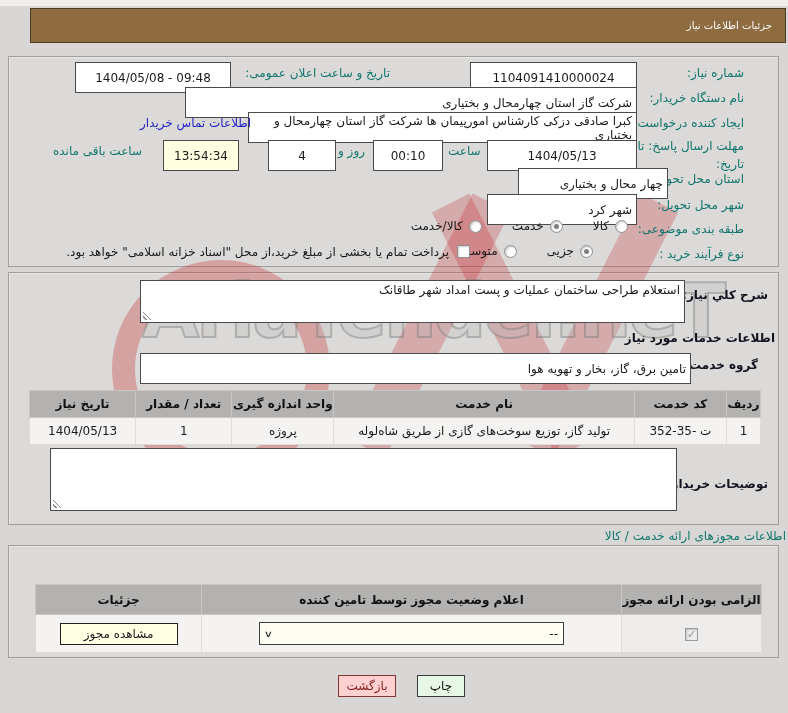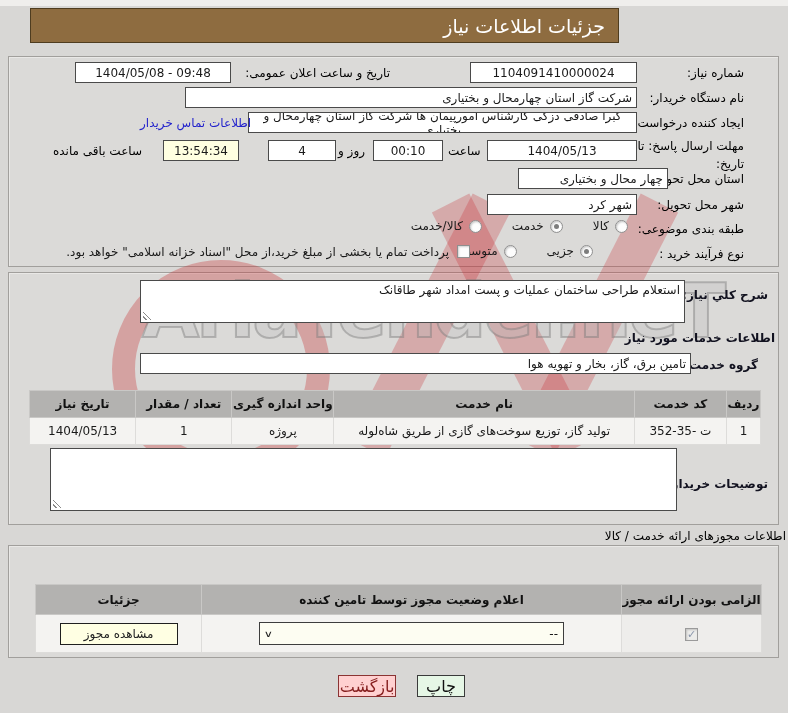--- a/index.html
+++ b/index.html
@@ -1,36 +1,36 @@
 <!DOCTYPE html>
 <html lang="fa"><head>
 <meta charset="utf-8">
 <style>
   * { margin:0; padding:0; box-sizing:border-box; }
   body { background:#d8d7d5; font-family:"DejaVu Sans", sans-serif; }
   .page { position:relative; width:788px; height:713px; background:#d8d7d5;
           direction:rtl; font-size:12px; color:#1a1a1a; overflow:hidden; }
   .top-strip { position:absolute; left:0; top:0; width:788px; height:6px; background:#efeeec; }
 
-  .header-bar { position:absolute; left:30px; top:8px; width:589px; height:35px;
+  .header-bar { position:absolute; left:30px; top:8px; width:756px; height:35px;
     background:#8e6c40; border:1px solid #4e3c1f; color:#ffffff; display:flex;
-    align-items:center; padding:0 13px; font-size:19px; }
+    align-items:center; padding:0 13px; font-size:10px; }
 
   .panel { position:absolute; background:#dbdad8; border:1px solid #a19f9c;
     box-shadow: inset 1px 1px 0 #e9e8e6; }
   .panel1 { left:8px; top:56px;  width:771px; height:211px; }
   .panel2 { left:8px; top:272px; width:771px; height:253px; }
   .panel3 { left:8px; top:545px; width:771px; height:113px; }
 
-  .lbl { position:absolute; white-space:nowrap; color:#000000; }
+  .lbl { position:absolute; white-space:nowrap; color:#0f766e; }
   .lbl.b { font-weight:bold; color:#121220; }
   .wrap2 { white-space:normal; width:112px; text-align:right; line-height:1.5; }
 
-  .box { position:absolute; background:#ffffff; border:1px solid #4a4a4a; height:21px;
-    display:flex; align-items:center; justify-content:center; overflow:hidden;text-align:center; }
+  .box { position:absolute; background:#ffffff; border:1px solid #4a4a4a; height:31px;
+    display:flex; align-items:center; justify-content:center; overflow:hidden; }
   .box.rt { justify-content:flex-start; padding:0 4px; }
   .box.ltr { direction:ltr; }
   .box.yellow { background:#ffffe1; }
 
   .link { position:absolute; color:#2323cc; white-space:nowrap; cursor:pointer; }
 
   .optrow { position:absolute; display:flex; align-items:center; gap:30px; }
   .opt { display:flex; align-items:center; gap:6px; }
   .radio { width:13px; height:13px; border-radius:50%; background:#fdfdfd;
     border:1px solid #8f8f8f; box-shadow: inset 1px 1px 2px rgba(0,0,0,.22);
@@ -61,21 +61,21 @@
   .lic-table td { height:38px; }
   .lic-table .req-cell { background:#eeedeb; }
   .cell-ltr { direction:ltr; }
 
   .select { display:inline-flex; direction:rtl; width:305px; height:23px; background:#fdfdf2;
     border:1px solid #3d3d3d; align-items:center; justify-content:space-between;
     padding:0 5px; cursor:pointer; }
   .select .arrow { font-size:9px; color:#222; transform:scaleX(1.4); }
 
   .btn { position:absolute; display:flex; align-items:center; justify-content:center;
-    font-size:16px; cursor:pointer; }
+    font-size:12px; cursor:pointer; }
   .btn-view { display:inline-flex; position:static; width:118px; height:22px;
     background:#ffffe3; border:1px solid #1f1f1f; color:#222; margin:0 auto;
     align-items:center; justify-content:center; cursor:pointer; }
   .btn-back { left:338px; top:675px; width:58px; height:22px; background:#ffd0d0;
     border:1px solid #8a3333; color:#861e1e; }
   .btn-print { left:417px; top:675px; width:48px; height:22px; background:#e6f7e6;
     border:1px solid #3a3a3a; color:#111; }
 
   .watermark { position:absolute; inset:0; pointer-events:none; }
   .wm-text { position:absolute; left:142px; top:268px; font-size:74px; font-weight:bold;

